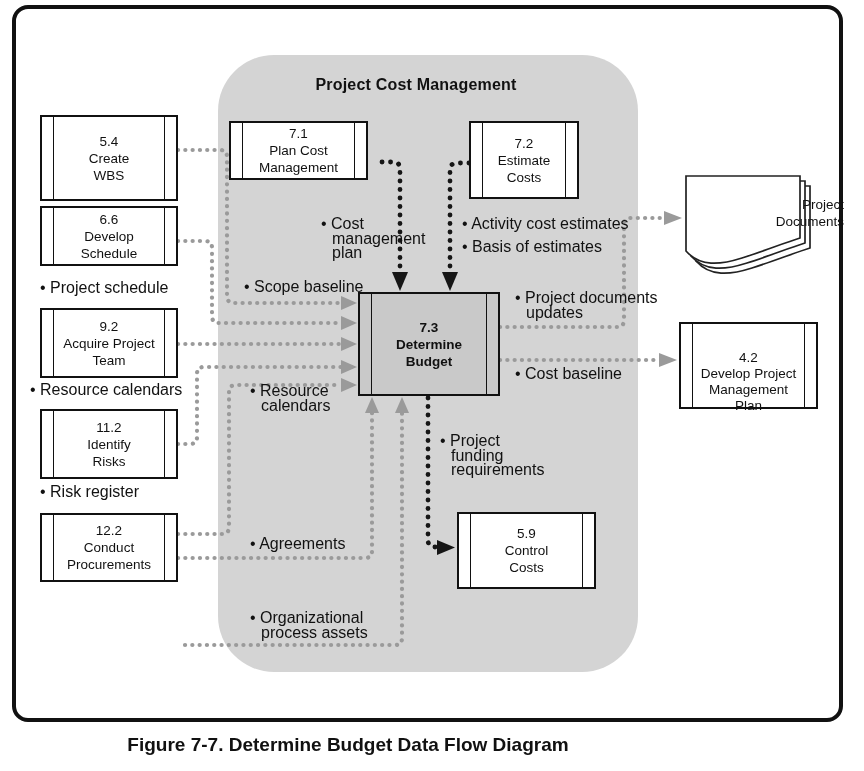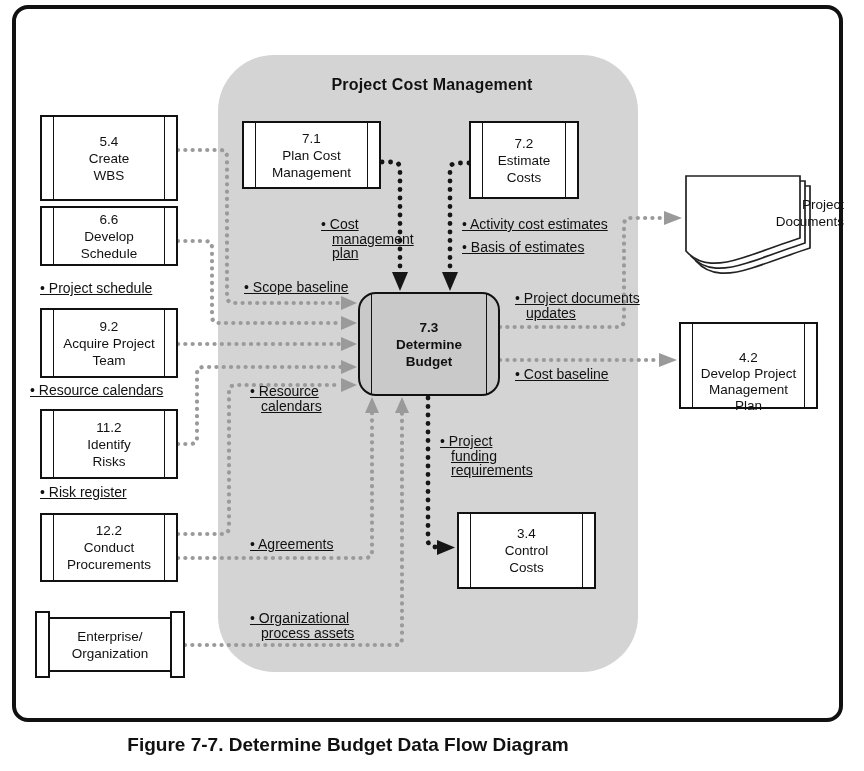--- a/index.html
+++ b/index.html
@@ -14,54 +14,54 @@
   }
   .frame{
     position:absolute;left:12px;top:5px;width:831px;height:717px;
     border:4px solid #111;border-radius:16px;box-sizing:border-box;z-index:0;
   }
   .panel{
     position:absolute;left:218px;top:55px;width:420px;height:617px;
     background:var(--panel-bg);border-radius:56px;z-index:1;
   }
   .panel-title{
-    position:absolute;left:222px;top:76px;width:420px;text-align:center;
+    position:absolute;left:206px;top:76px;width:420px;text-align:center;
     font-weight:bold;font-size:16px;letter-spacing:.2px;z-index:4;
   }
   svg.wires{position:absolute;left:0;top:0;z-index:2;}
   .pbox{
     position:absolute;background:#fff;border:2px solid #111;box-sizing:border-box;
     display:flex;align-items:center;justify-content:center;text-align:center;
     z-index:3;
   }
   .pbox::before,.pbox::after{
     content:"";position:absolute;top:0;bottom:0;width:0;border-left:1.6px solid #111;
   }
   .pbox::before{left:11px;}
   .pbox::after{right:11px;}
   .pbox-label{white-space:pre-line;font-size:13.5px;line-height:17px;}
-  .pbox.focus{background:var(--process-fill);border-radius:18px;}
+  .pbox.focus{background:var(--process-fill);}
   .pbox.focus .pbox-label{font-weight:bold;}
   .pbox.tall .pbox-label{line-height:16px;margin-top:32px;}
   
   .entbox{position:absolute;left:35px;top:611px;width:150px;height:67px;z-index:3;}
   .entbox .ent-main{
     position:absolute;left:4px;right:4px;top:6px;bottom:6px;background:#fff;
     border:2px solid #111;box-sizing:border-box;display:flex;align-items:center;
     justify-content:center;text-align:center;
   }
   .entbox .ent-cap{
     position:absolute;top:0;bottom:0;width:15px;background:#fff;
     border:2px solid #111;box-sizing:border-box;
   }
   .entbox .cap-left{left:0;}
   .entbox .cap-right{right:0;}
   .flabel{
-    position:absolute;font-size:14px;line-height:14.5px;white-space:pre-line;
-    padding-left:11px;text-indent:-11px;z-index:4;text-decoration:underline;
+    position:absolute;font-size:16px;line-height:14.5px;white-space:pre-line;
+    padding-left:11px;text-indent:-11px;z-index:4;
   }
   .flabel.center{padding-left:0;text-indent:0;}
   .docs{position:absolute;left:676px;top:170px;z-index:3;}
   .docs-label{
     position:absolute;left:688px;top:196px;width:112px;text-align:right;
     font-size:13.5px;line-height:17px;white-space:pre-line;z-index:4;margin-left:44px;
   }
   .caption{
     position:absolute;left:0;top:734px;width:696px;text-align:center;
     font-weight:bold;font-size:19px;z-index:4;
@@ -131,46 +131,38 @@
     <span class="pbox-label">11.2
 Identify
 Risks</span>
   </div>
   <div class="pbox" style="left:40px;top:513px;width:138px;height:69px">
     <span class="pbox-label">12.2
 Conduct
 Procurements</span>
   </div>
 
-  <div class="entbox">
-    <div class="ent-main">
-      <span class="pbox-label">Enterprise/
-Organization</span>
-    </div>
-    <div class="ent-cap cap-left"></div>
-    <div class="ent-cap cap-right"></div>
-  </div>
-
-  <div class="pbox" style="left:242px;top:121px;width:139px;height:68px">
+
+  <div class="pbox" style="left:229px;top:121px;width:139px;height:59px">
     <span class="pbox-label">7.1
 Plan Cost
 Management</span>
   </div>
   <div class="pbox" style="left:469px;top:121px;width:110px;height:78px">
     <span class="pbox-label">7.2
 Estimate
 Costs</span>
   </div>
   <div class="pbox focus" style="left:358px;top:292px;width:142px;height:104px">
     <span class="pbox-label">7.3
 Determine
 Budget</span>
   </div>
   <div class="pbox" style="left:457px;top:512px;width:139px;height:77px">
-    <span class="pbox-label">3.4
+    <span class="pbox-label">5.9
 Control
 Costs</span>
   </div>
 
   <div class="pbox tall" style="left:679px;top:322px;width:139px;height:87px">
     <span class="pbox-label">4.2
 Develop Project
 Management
 Plan</span>
   </div>

